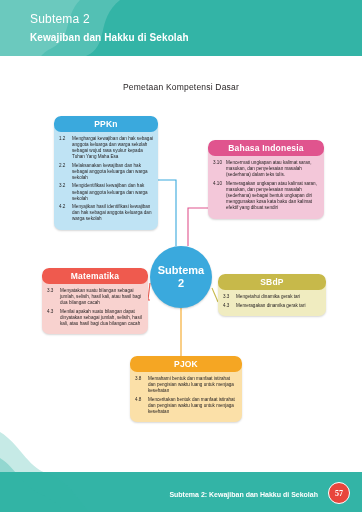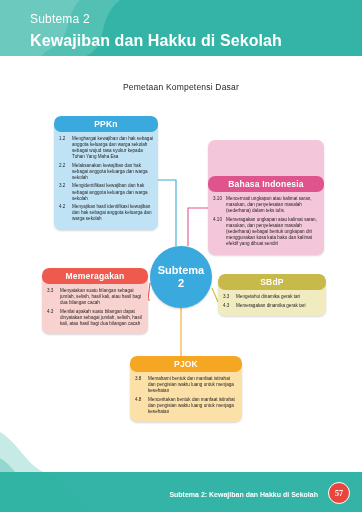--- a/index.html
+++ b/index.html
@@ -23,21 +23,21 @@
     position: absolute; left: 0; top: 0; width: 362px; height: 56px;
     background: #33b4a6;
   }
   .header-text {
     position: absolute; left: 30px; top: 12px; color: #ffffff;
   }
   .header-sub {
     font-size: 12px; letter-spacing: .2px; margin-bottom: 6px; font-weight: normal;
   }
   .header-title {
-    font-size: 16px; font-weight: bold; letter-spacing: .1px;
+    font-size: 10px; font-weight: bold; letter-spacing: .1px;
   }
 
   
   .page-frame {
     position: absolute; left: 12px; top: 62px; width: 338px; height: 400px;
   }
   .page-caption {
     position: absolute; left: 0; top: 20px; width: 338px;
     text-align: center; font-size: 8.5px; color: #231f20; letter-spacing: .2px;
   }
@@ -81,21 +81,21 @@
   }
   .kd-row { display: flex; margin-bottom: 2.5px; }
   .kd-num { width: 13px; flex: 0 0 13px; }
   .kd-txt { flex: 1; }
 
   
   #node-ppkn { left: 42px; top: 28px; width: 104px; background: #bfe3f4; }
   #node-ppkn .node-title { background: #3aa9dd; }
 
   #node-bindo { left: 196px; top: 52px; width: 116px; background: #f3c7d9; }
-  #node-bindo .node-title { background: #e0548e; margin-top: 36px; }
+  #node-bindo .node-title { background: #e0548e; }
 
   #node-mat { left: 30px; top: 180px; width: 106px; background: #f8d2cf; }
   #node-mat .node-title { background: #ef5a4e; }
 
   #node-sbdp { left: 206px; top: 186px; width: 108px; background: #f0ecc0; }
   #node-sbdp .node-title { background: #c7b94a; }
 
   #node-pjok { left: 118px; top: 268px; width: 112px; background: #fbe0a8; }
   #node-pjok .node-title { background: #f5a623; }
 
@@ -182,21 +182,21 @@
             <span class="kd-txt">Mencermati ungkapan atau kalimat saran, masukan, dan penyelesaian masalah (sederhana) dalam teks tulis.</span>
           </div>
           <div class="kd-row">
             <span class="kd-num">4.10</span>
             <span class="kd-txt">Memeragakan ungkapan atau kalimat saran, masukan, dan penyelesaian masalah (sederhana) sebagai bentuk ungkapan diri menggunakan kosa kata baku dan kalimat efektif yang dibuat sendiri</span>
           </div>
         </div>
       </div>
 
       <div class="node" id="node-mat">
-        <div class="node-title">Memeragakan</div>
+        <div class="node-title">Matematika</div>
         <div class="node-body">
           <div class="kd-row">
             <span class="kd-num">3.3</span>
             <span class="kd-txt">Menyatakan suatu bilangan sebagai jumlah, selisih, hasil kali, atau hasil bagi dua bilangan cacah</span>
           </div>
           <div class="kd-row">
             <span class="kd-num">4.3</span>
             <span class="kd-txt">Menilai apakah suatu bilangan dapat dinyatakan sebagai jumlah, selisih, hasil kali, atau hasil bagi dua bilangan cacah</span>
           </div>
         </div>

